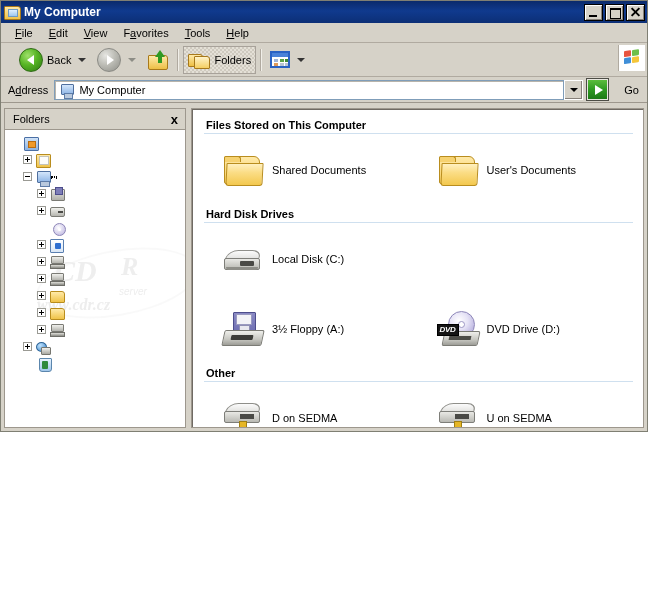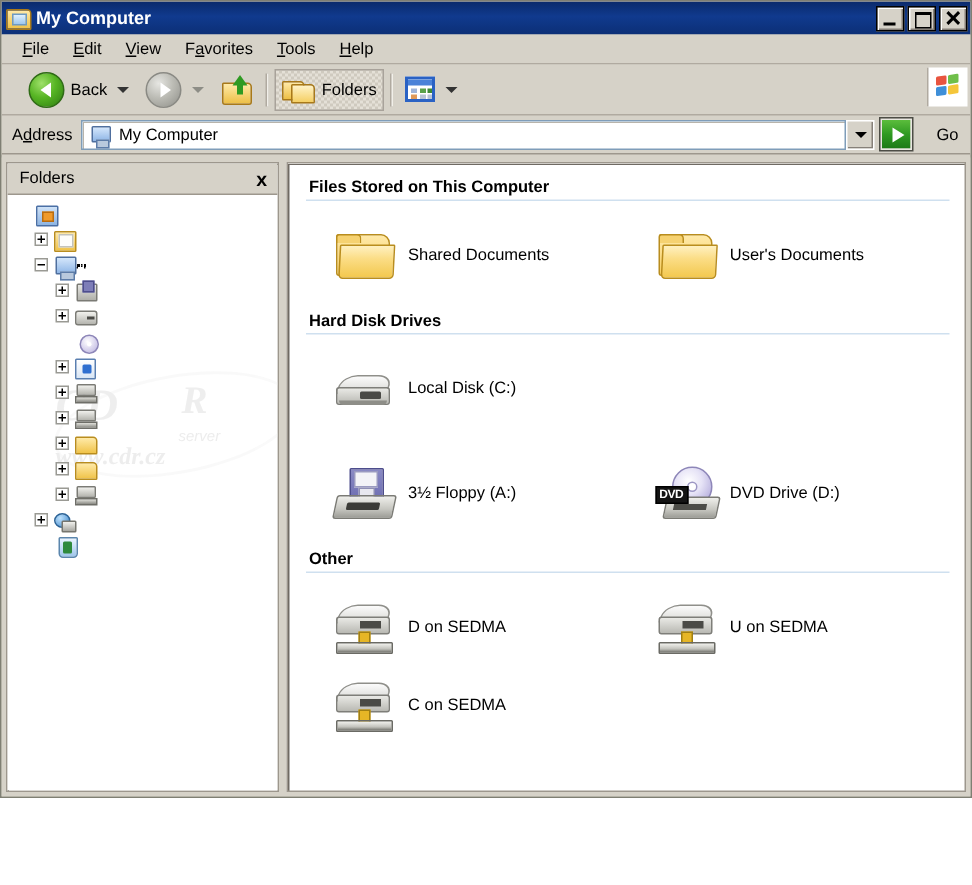--- a/index.html
+++ b/index.html
@@ -7,21 +7,21 @@
     background: #ffffff;
   }
   body {
     font-family: "Liberation Sans", sans-serif;
     font-size: 11px;
     -webkit-font-smoothing: none;
   }
   .window {
     position: relative;
     width: 648px;
-    height: 532px;
+    height: 432px;
     box-sizing: border-box;
     background: #d6d2c8;
     border: 1px solid #7f7f73;
     overflow: hidden;
   }
 
   
   .titlebar {
     height: 22px;
     background: linear-gradient(to bottom, #0a2a6b 0%, #103a8e 45%, #0c2f76 100%);
@@ -313,21 +313,21 @@
 
   .watermark {
     position: absolute;
     left: 28px; top: 118px;
     width: 170px; height: 80px;
     pointer-events: none;
     z-index: 1;
     opacity: .30;
   }
   .wm-cd {
-    position: absolute; left: 4px; top: 6px;
+    position: absolute; left: 22px; top: 6px;
     font-size: 30px; font-style: italic; font-weight: bold;
     color: #c9c9c9; font-family: "Liberation Serif", serif;
   }
   .wm-r {
     position: absolute; left: 88px; top: 4px;
     font-size: 26px; font-style: italic; font-weight: bold; color: #c9c9c9;
     font-family: "Liberation Serif", serif;
   }
   .wm-server {
     position: absolute; left: 86px; top: 38px;
@@ -478,21 +478,21 @@
   }
   .dvd-ic .hole {
     position: absolute; left: 21px; top: 10px; width: 5px; height: 5px;
     border-radius: 50%; background: #ffffff; border: 1px solid #9c96c4;
   }
   .dvd-ic .badge {
     position: absolute; left: 0; top: 13px;
     background: #141414; color: #ffffff;
     font-size: 8px; font-weight: bold;
     padding: 1px 2px; line-height: 8px;
-    border: 1px solid #000; letter-spacing: -0.3px;
+    border: 1px solid #000; letter-spacing: -0.3px; font-style: italic;
   }
   .dvd-ic .tray {
     position: absolute; left: 6px; top: 20px; width: 34px; height: 13px;
     background: linear-gradient(to bottom, #efefeb 0%, #c6c6c0 60%, #9d9d97 100%);
     border: 1px solid #7b7b75; border-radius: 2px;
     transform: skewX(-12deg);
   }
   .dvd-ic .tslot {
     position: absolute; left: 12px; top: 25px; width: 22px; height: 4px;
     background: #4d4d48; transform: skewX(-12deg);

